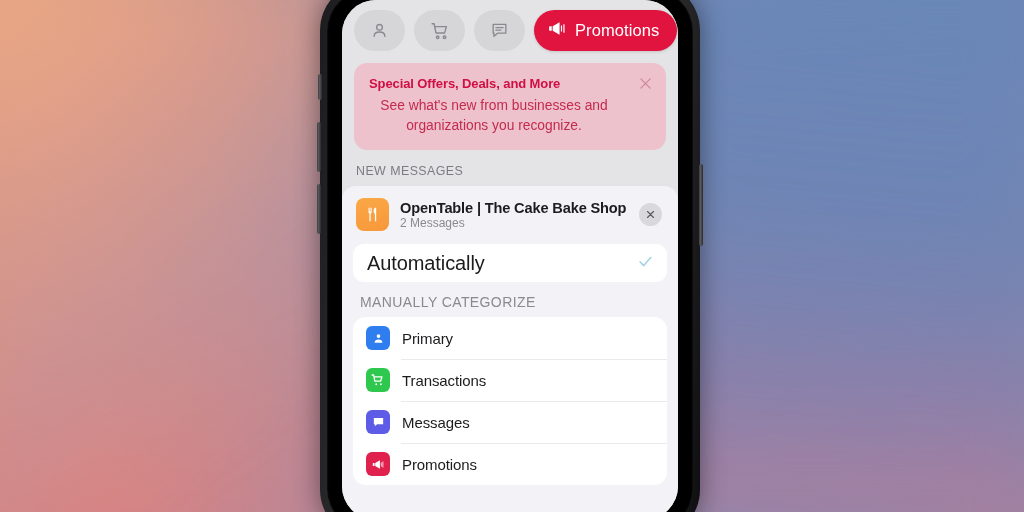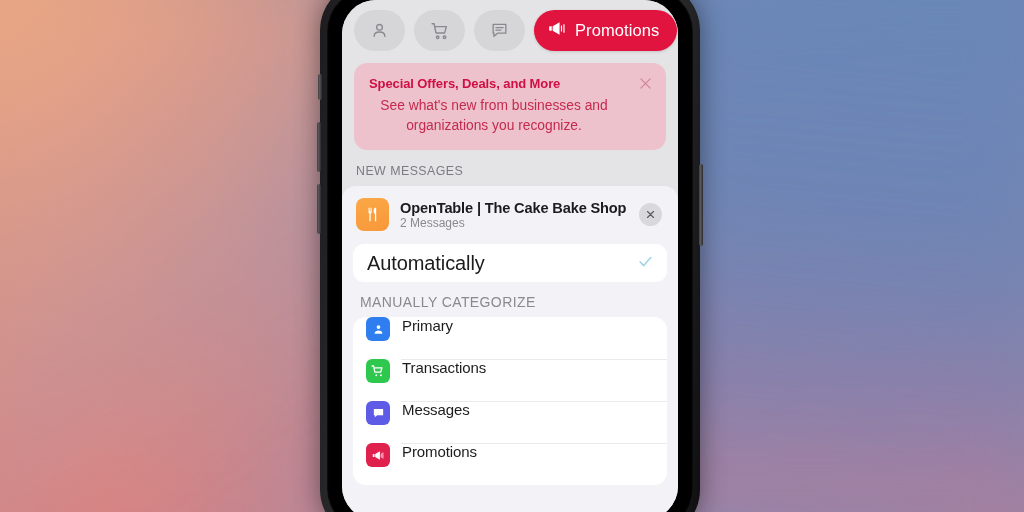--- a/index.html
+++ b/index.html
@@ -244,20 +244,21 @@
   }
 
   
   .cat-card {
     background: #ffffff;
     border-radius: 13px;
     padding: 0 0 0 13px;
   }
   .cat-row {
     display: flex;
+    align-items: center;
     gap: 12px;
     height: 42px;
     position: relative;
   }
   .cat-row + .cat-row::before {
     content: "";
     position: absolute;
     left: 35px; right: 0; top: 0;
     height: 1px;
     background: #eaeaec;

